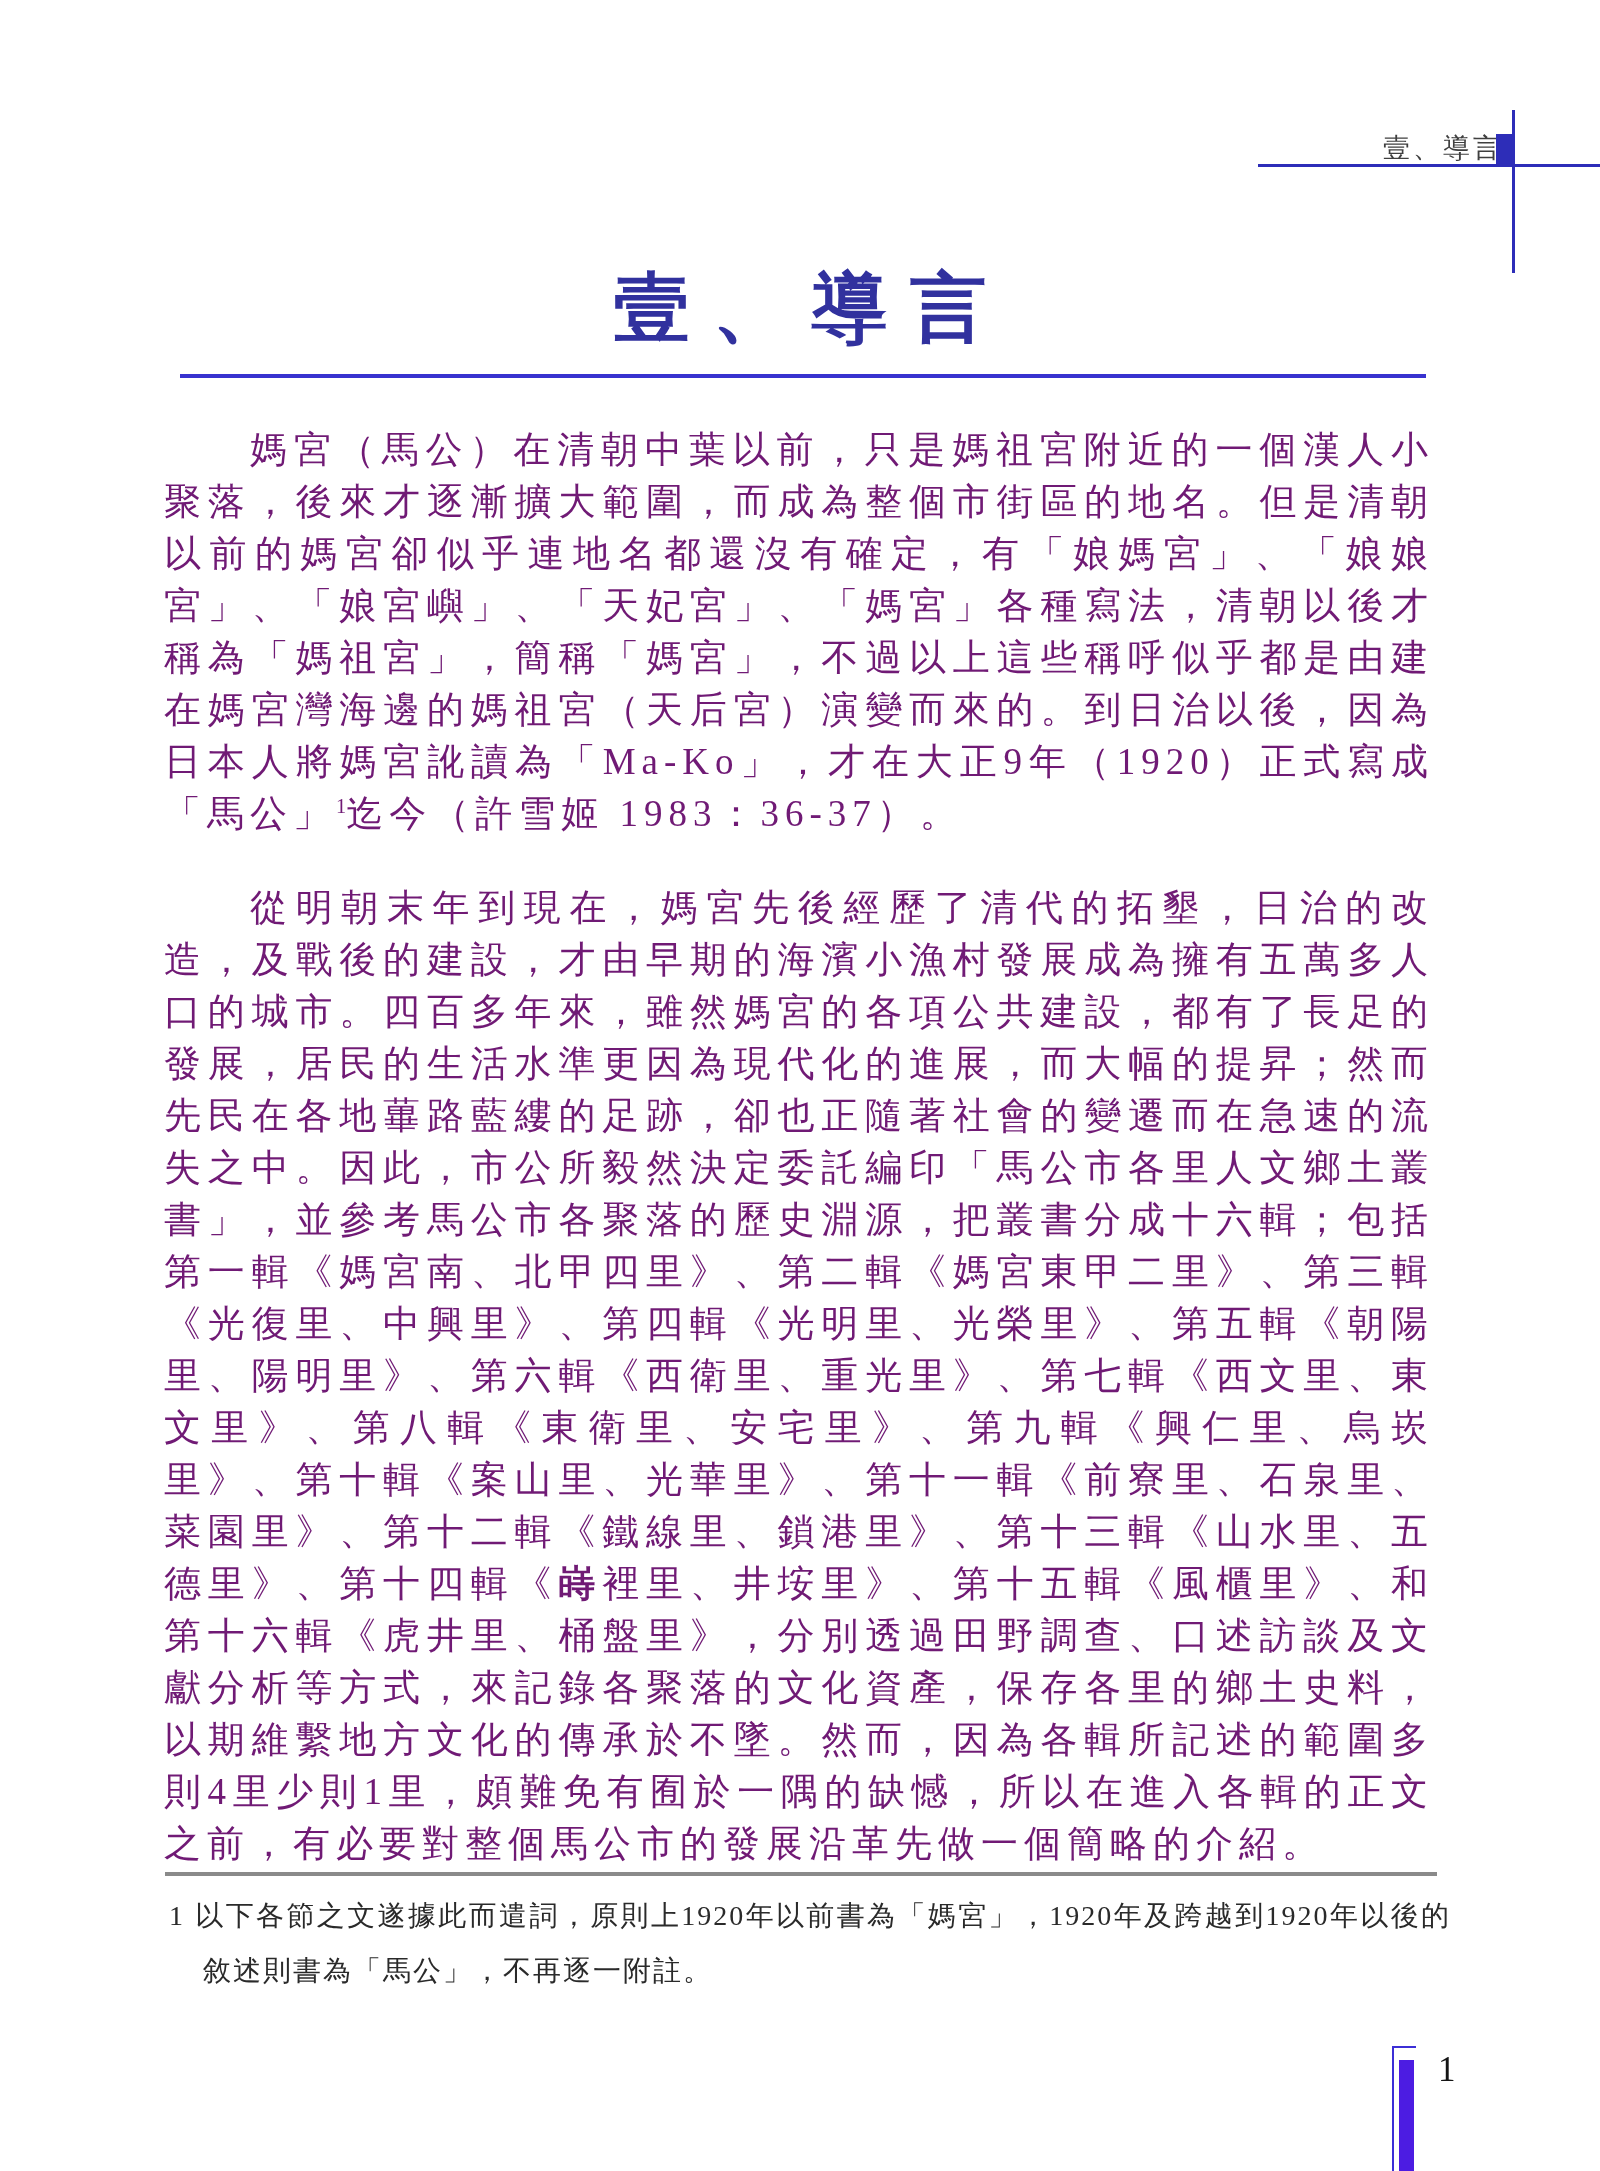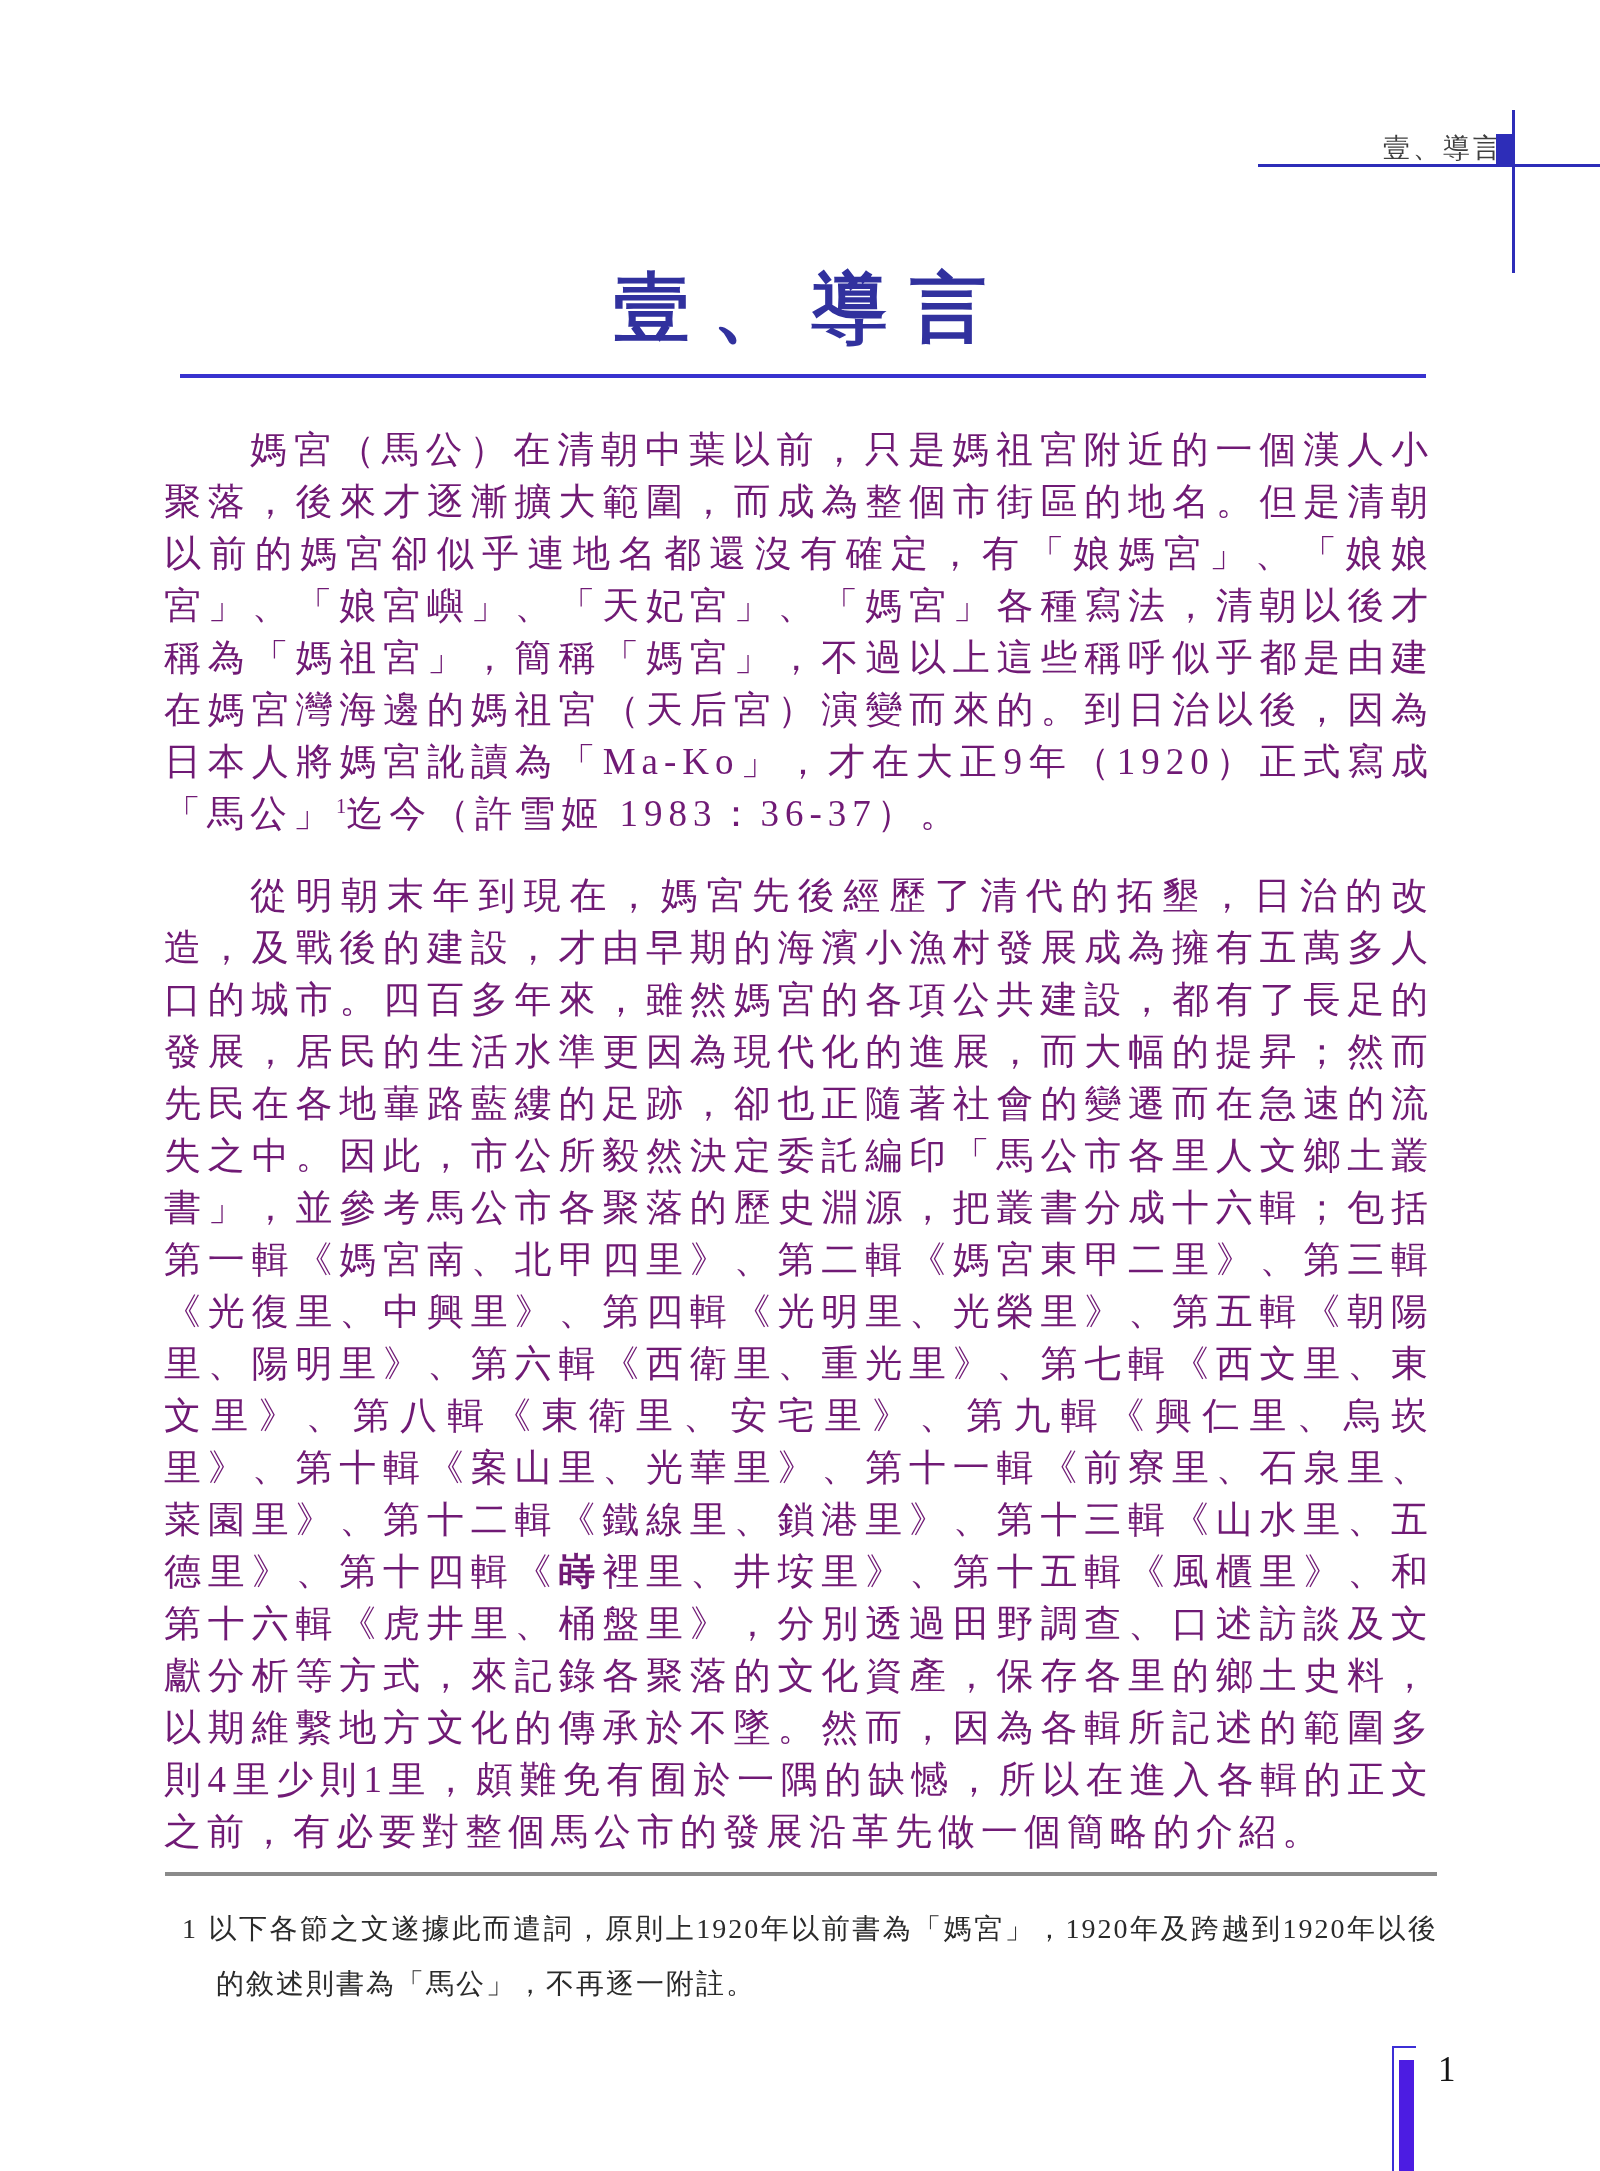--- a/index.html
+++ b/index.html
@@ -48,38 +48,38 @@
 
   
   .body-text{
     position:absolute;left:164px;top:424px;width:1270px;
     font-size:37px;line-height:52px;
     letter-spacing:6px;
     text-align:justify;
     color:#701a75;
   }
   .body-text p{margin:0;text-indent:86px;}
-  .body-text p + p{margin-top:30px;}
+  .body-text p + p{margin-top:42px;}
   .body-text sup{
     font-size:0.55em;line-height:0;vertical-align:super;letter-spacing:0;
   }
   .bold-char{font-weight:bold;}
 
   
   .footnote-rule{
     position:absolute;left:165px;top:1872px;
     width:1272px;height:4px;background:#8a8a8a;
   }
   .footnote{
     position:absolute;left:165px;top:1884px;width:1290px;
     font-size:28px;line-height:55px;
     letter-spacing:2px;color:#2a2a2a;
     text-align:justify;
   }
-  .footnote p{margin:17px;padding-left:34px;text-indent:-34px;}
+  .footnote p{margin:4px;padding-left:34px;text-indent:-34px;}
   .fn-marker{margin-right:10px;}
 
   
   .corner-thin-v{
     position:absolute;left:1392px;top:2046px;
     width:2px;height:125px;background:#3c2fd6;
   }
   .corner-thin-h{
     position:absolute;left:1392px;top:2046px;
     width:24px;height:2px;background:#3c2fd6;

